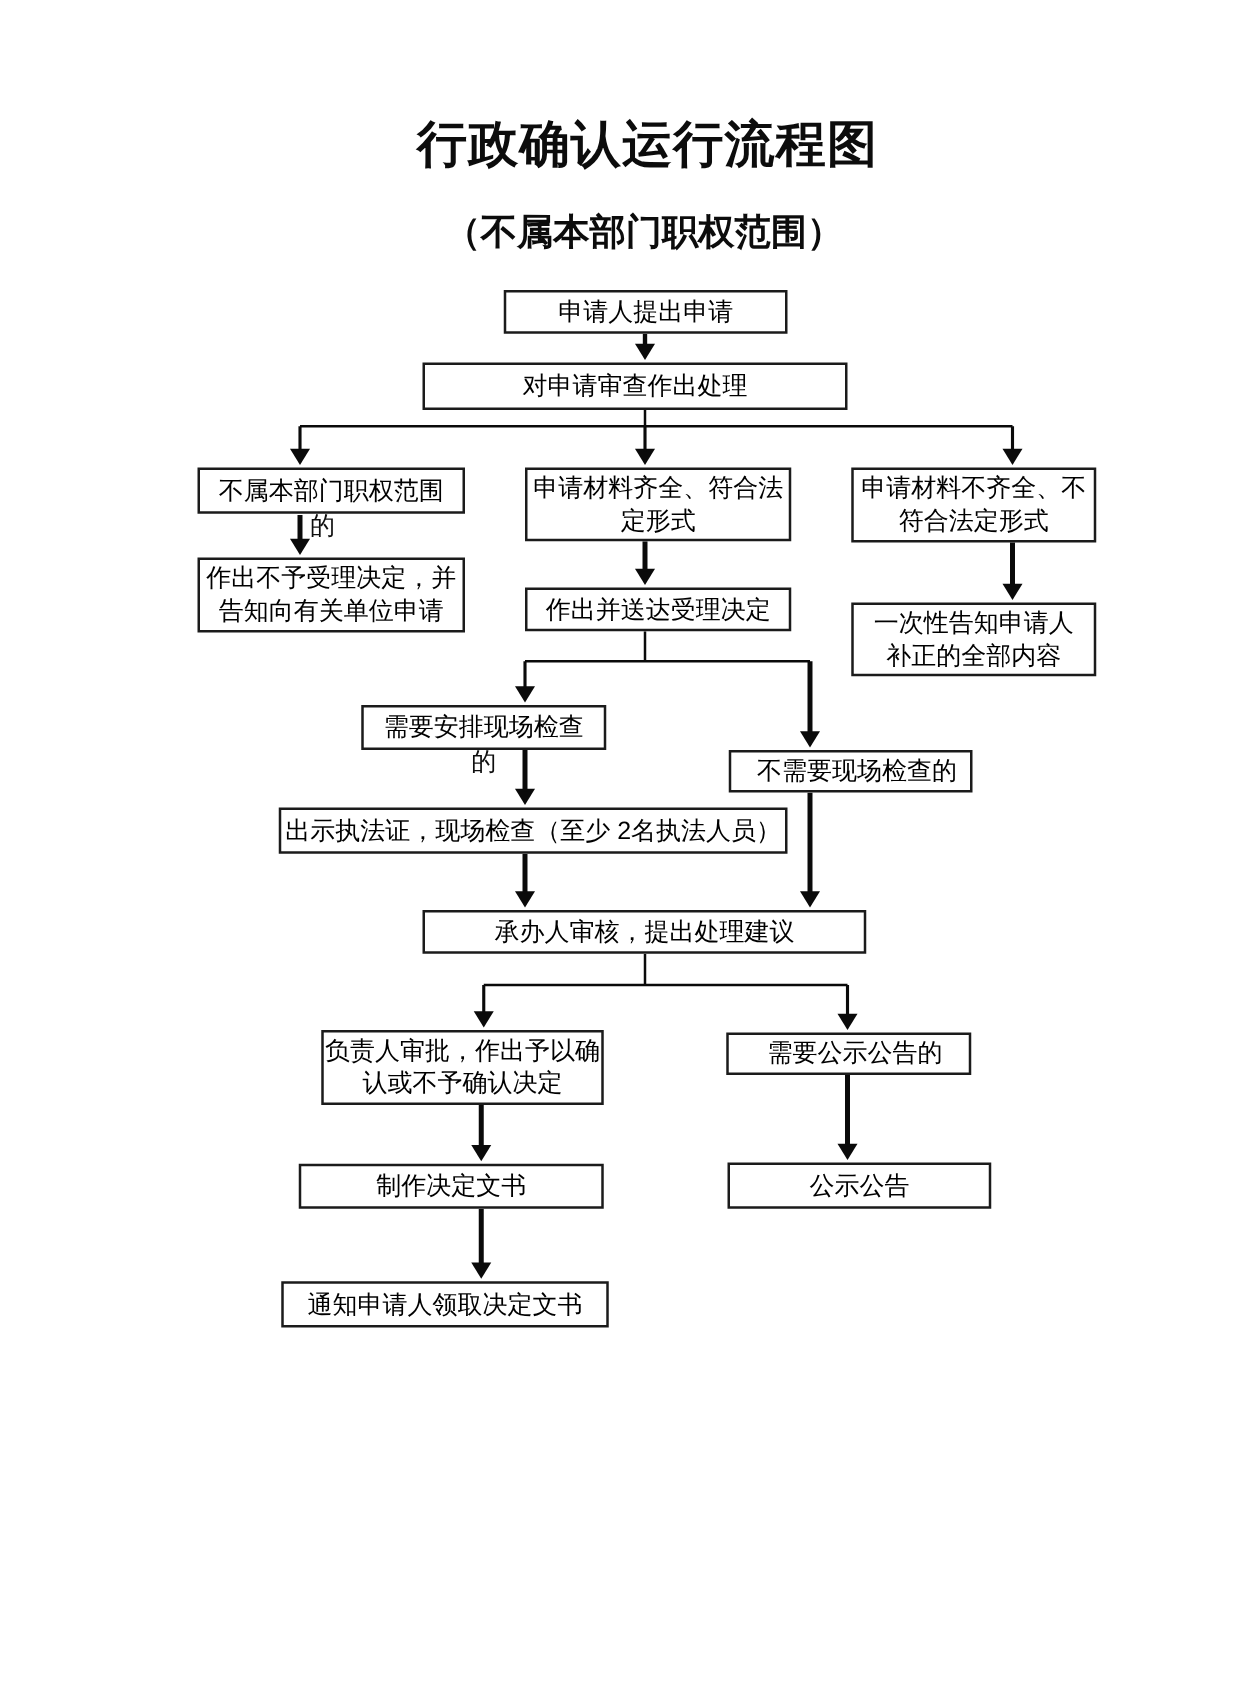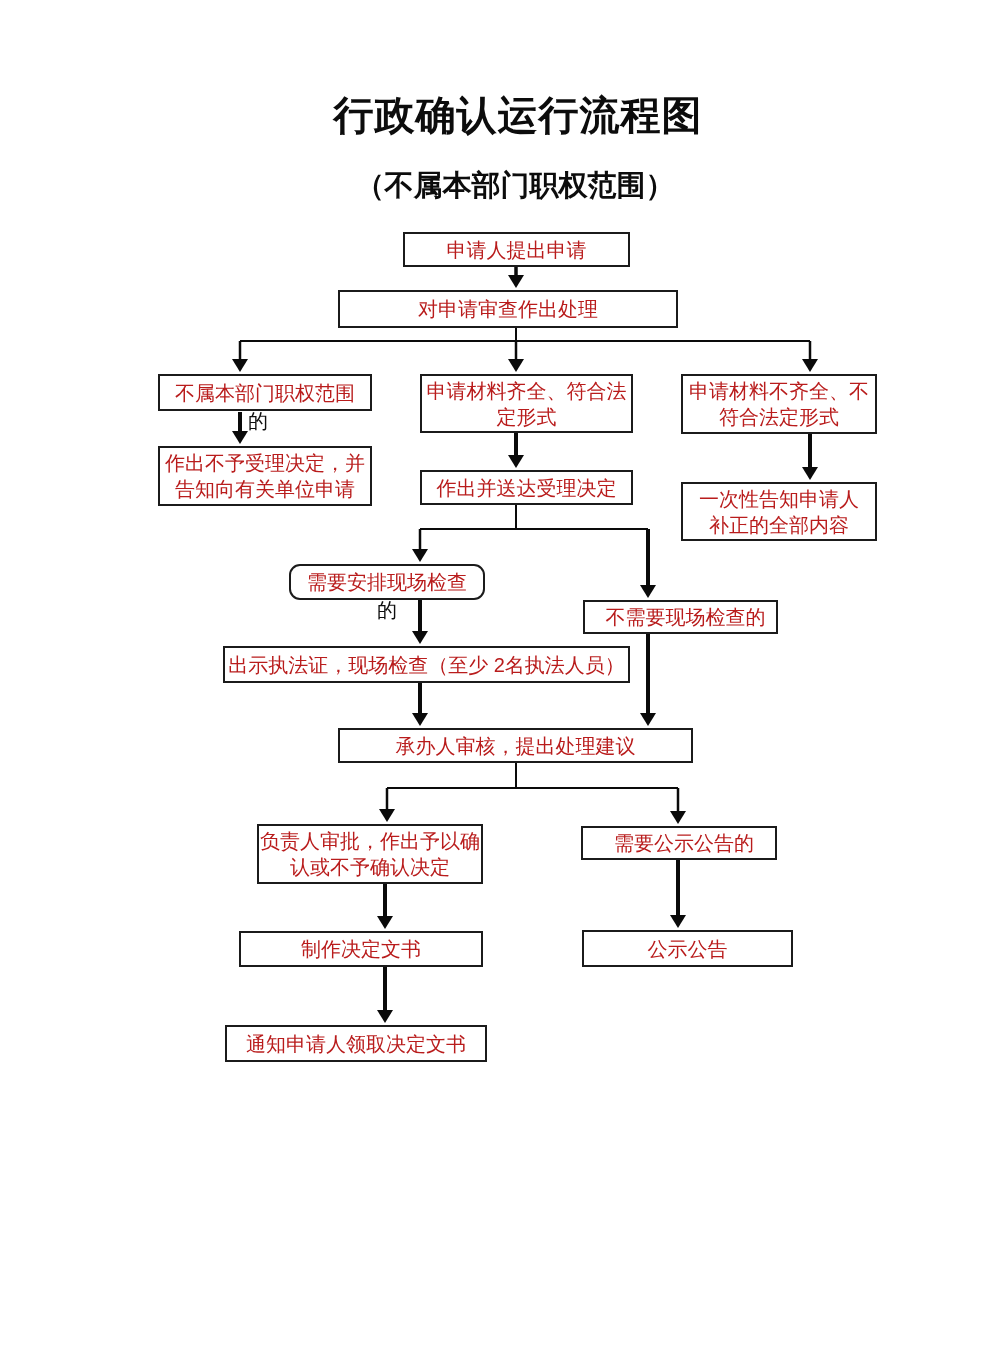--- a/index.html
+++ b/index.html
@@ -40,21 +40,21 @@
   .node {
     position: absolute;
     box-sizing: border-box;
     border: 2px solid #1b1b1b;
     background: #ffffff;
     display: flex;
     align-items: center;
     justify-content: center;
     font-size: 20px;
     line-height: 26px;
-    color: #b91c1c;
+    color: #000000;
     text-align: center;
   }
   .node span { white-space: pre-line; }
   .node.align-left { justify-content: center; text-align: left; padding-left: 10px; }
   .overflow-char {
     position: absolute;
     font-size: 20px;
     line-height: 18px;
     color: #0e0e0e;
     text-align: center;
@@ -131,21 +131,21 @@
         <span>作出不予受理决定，并
 告知向有关单位申请</span>
       </div>
       <div class="node" style="left: 420px; top: 470px; width: 213px; height: 35px;">
         <span>作出并送达受理决定</span>
       </div>
       <div class="node" style="left: 681px; top: 482px; width: 196px; height: 59px;">
         <span>一次性告知申请人
 补正的全部内容</span>
       </div>
-      <div class="node" style="left: 289px; top: 564px; width: 196px; height: 36px; border-radius: 11px;">
+      <div class="node" style="left: 289px; top: 564px; width: 196px; height: 36px;">
         <span>需要安排现场检查</span>
       </div>
       <div class="overflow-char" style="left: 289px; width: 196px; top: 601px;">的</div>
       <div class="node align-left" style="left: 583px; top: 600px; width: 195px; height: 34px;">
         <span>不需要现场检查的</span>
       </div>
       <div class="node" style="left: 223px; top: 646px; width: 407px; height: 37px;">
         <span>出示执法证，现场检查（至少 2名执法人员）</span>
       </div>
       <div class="node" style="left: 338px; top: 728px; width: 355px; height: 35px;">

